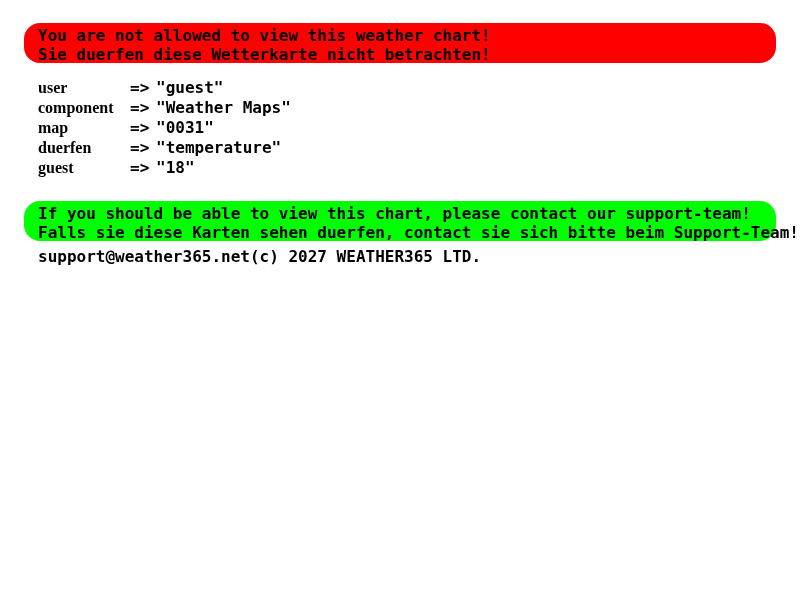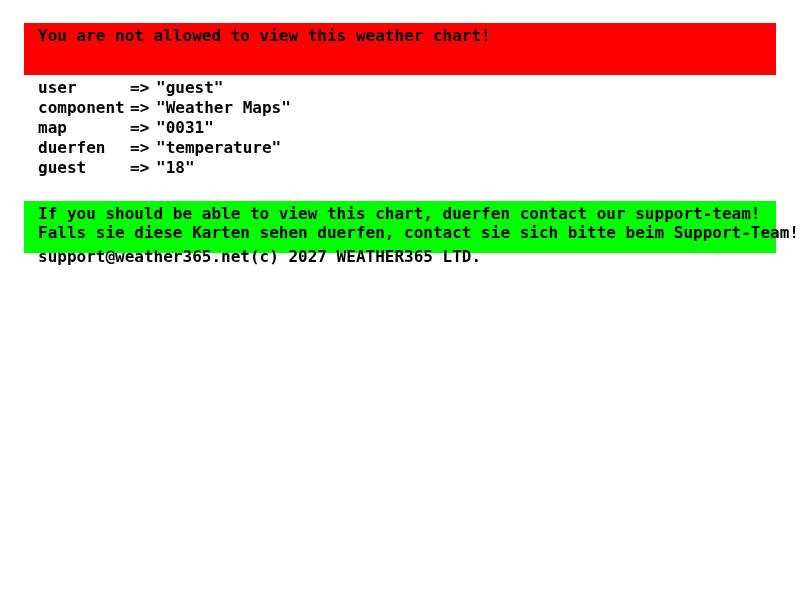--- a/index.html
+++ b/index.html
@@ -15,39 +15,41 @@
     overflow: hidden;
     font-family: "DejaVu Sans Mono", "Liberation Mono", monospace;
     font-weight: bold;
     font-size: 16px;
     color: #000000;
   }
   .banner {
     position: absolute;
     left: 24px;
     width: 752px;
-    height: 52px;
+    height: 40px;
     box-sizing: border-box;
     padding: 3px 0 0 14px;
     line-height: 19px;
     white-space: nowrap;
+    border-radius: 16px;
   }
   .banner-red   { top: 23px;  background: #ff0000; }
   .banner-green { top: 201px; background: #00ff00; }
 
   .kv {
     position: absolute;
     left: 38px;
     top: 78px;
     line-height: 20px;
     white-space: nowrap;
   }
   .kv .key {
     display: inline-block;
     width: 92px;
+    font-family: Liberation Serif, serif;
   }
   .kv .arrow {
     display: inline-block;
     width: 26px;
   }
 
   .footer {
     position: absolute;
     left: 38px;
     top: 247px;
@@ -58,20 +60,21 @@
     white-space: nowrap;
   }
 </style>
 </head>
 <body>
 
 <div class="page">
 
   <div class="banner banner-red">
     <div>You are not allowed to view this weather chart!</div>
+    <div>Sie duerfen diese Wetterkarte nicht betrachten!</div>
   </div>
 
   <div class="kv">
     <div class="row">
       <span class="key">user</span><span class="arrow">=&gt;</span><span class="val">"guest"</span>
     </div>
     <div class="row">
       <span class="key">component</span><span class="arrow">=&gt;</span><span class="val">"Weather Maps"</span>
     </div>
     <div class="row">
@@ -79,21 +82,21 @@
     </div>
     <div class="row">
       <span class="key">duerfen</span><span class="arrow">=&gt;</span><span class="val">"temperature"</span>
     </div>
     <div class="row">
       <span class="key">guest</span><span class="arrow">=&gt;</span><span class="val">"18"</span>
     </div>
   </div>
 
   <div class="banner banner-green">
-    <div>If you should be able to view this chart, duerfen contact our support-team!</div>
+    <div>If you should be able to view this chart, please contact our support-team!</div>
     <div>Falls sie diese Karten sehen duerfen, contact sie sich bitte beim Support-Team!</div>
   </div>
 
   <div class="footer">
     <span>support@weather365.net</span>
     <span>(c) 2027 WEATHER365 LTD.</span>
   </div>
 
 </div>
 

